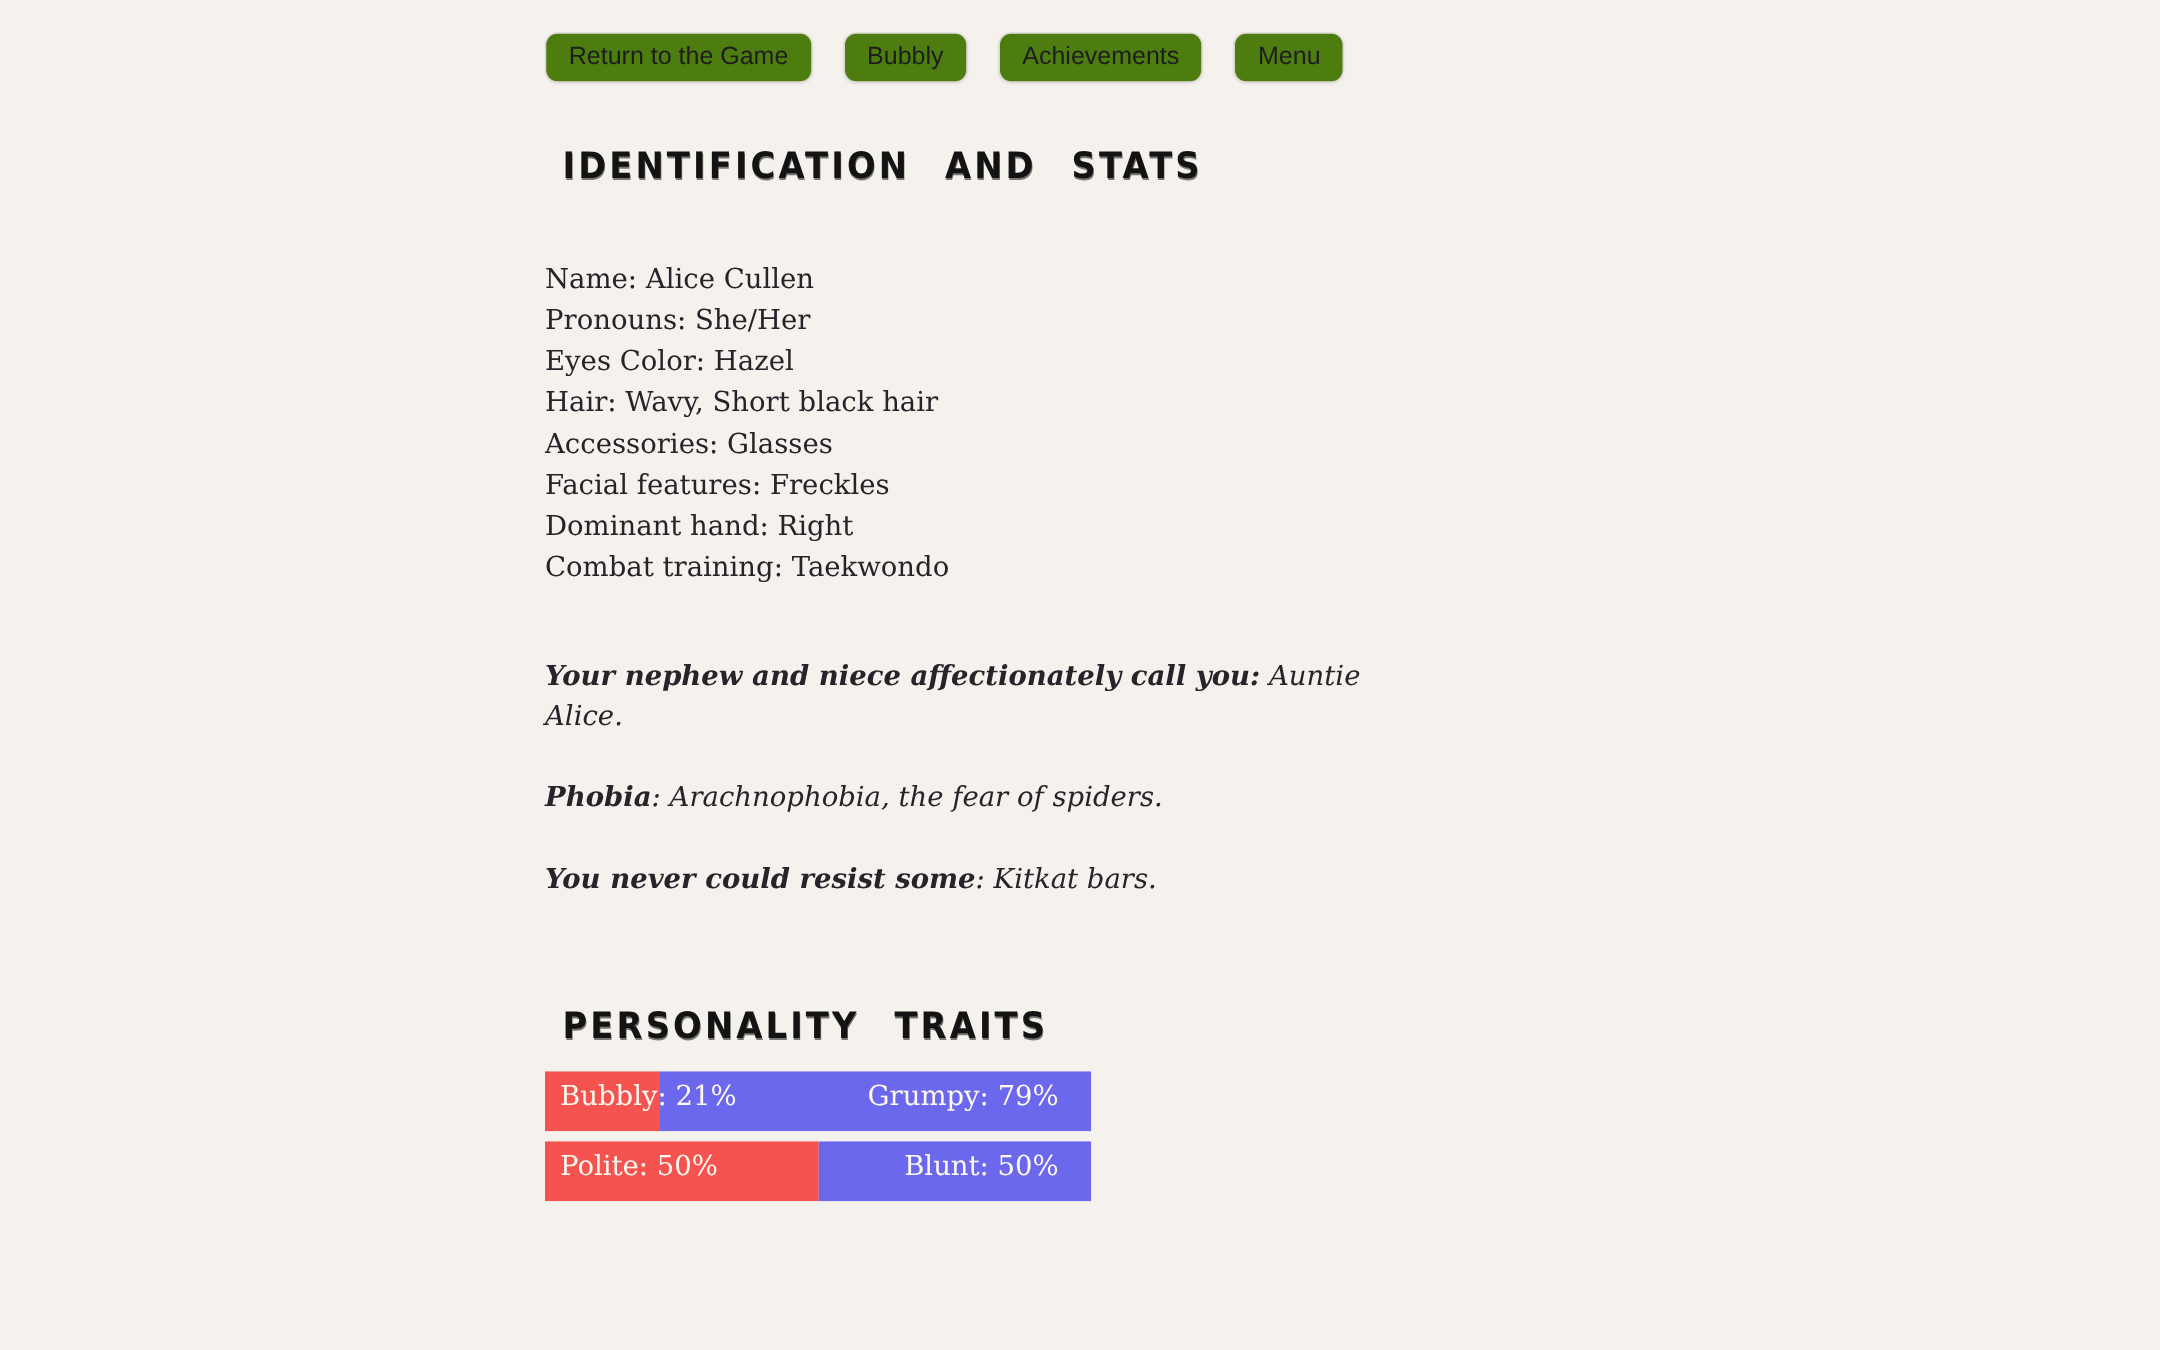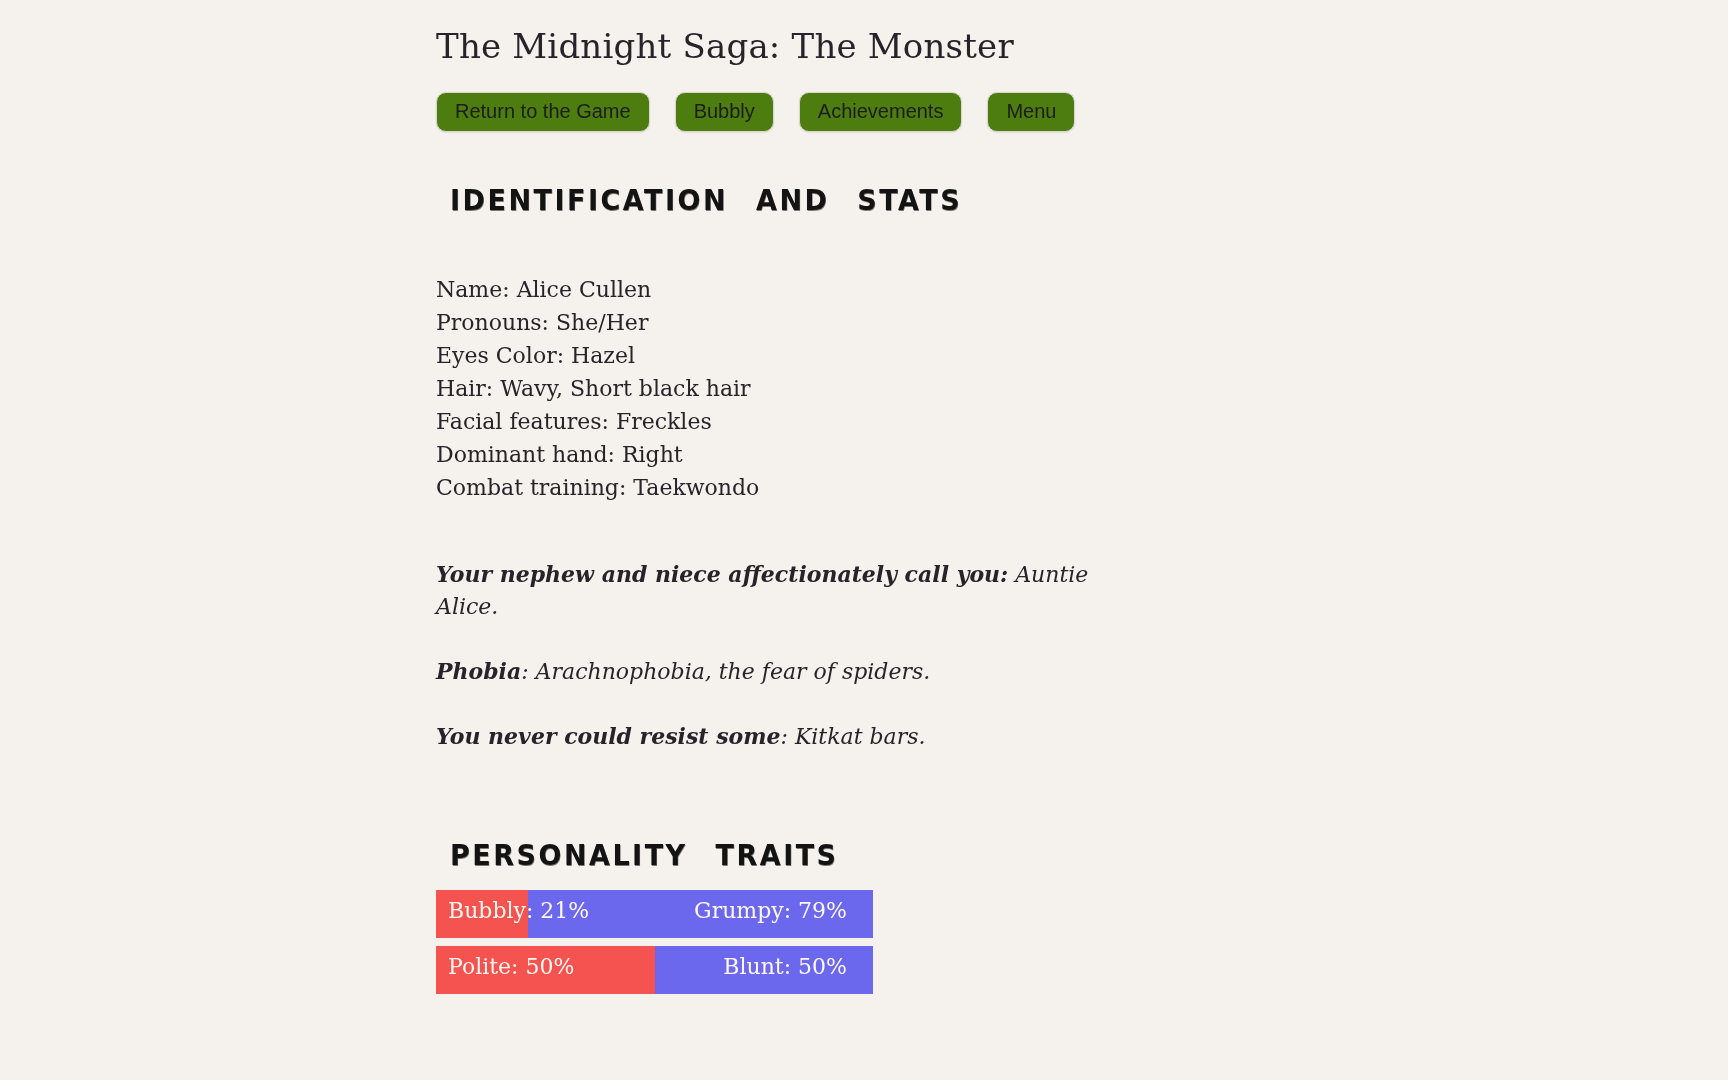--- a/index.html
+++ b/index.html
@@ -116,36 +116,36 @@
   }
   .bar-label.left  { left: 12px; }
   .bar-label.right { right: 26px; }
 </style>
 </head>
 <body>
 
 <div class="page">
   <div class="content">
 
-    <h1 class="game-title">The Midnight Saga: The Monster</h1>
 
     <div class="toolbar">
       <button class="btn">Return to the Game</button>
       <button class="btn">Bubbly</button>
       <button class="btn">Achievements</button>
       <button class="btn">Menu</button>
     </div>
 
     <h2 class="spooky-heading">IDENTIFICATION AND STATS</h2>
 
     <div class="stats-list">
       <div>Name: Alice Cullen</div>
       <div>Pronouns: She/Her</div>
       <div>Eyes Color: Hazel</div>
       <div>Hair: Wavy, Short black hair</div>
+      <div>Accessories: Glasses</div>
       <div>Facial features: Freckles</div>
       <div>Dominant hand: Right</div>
       <div>Combat training: Taekwondo</div>
     </div>
 
     <p class="callout first"><b>Your nephew and niece affectionately call you:</b><span> Auntie Alice.</span></p>
 
     <p class="callout"><b>Phobia</b><span>: Arachnophobia, the fear of spiders.</span></p>
 
     <p class="callout"><b>You never could resist some</b><span>: Kitkat bars.</span></p>

